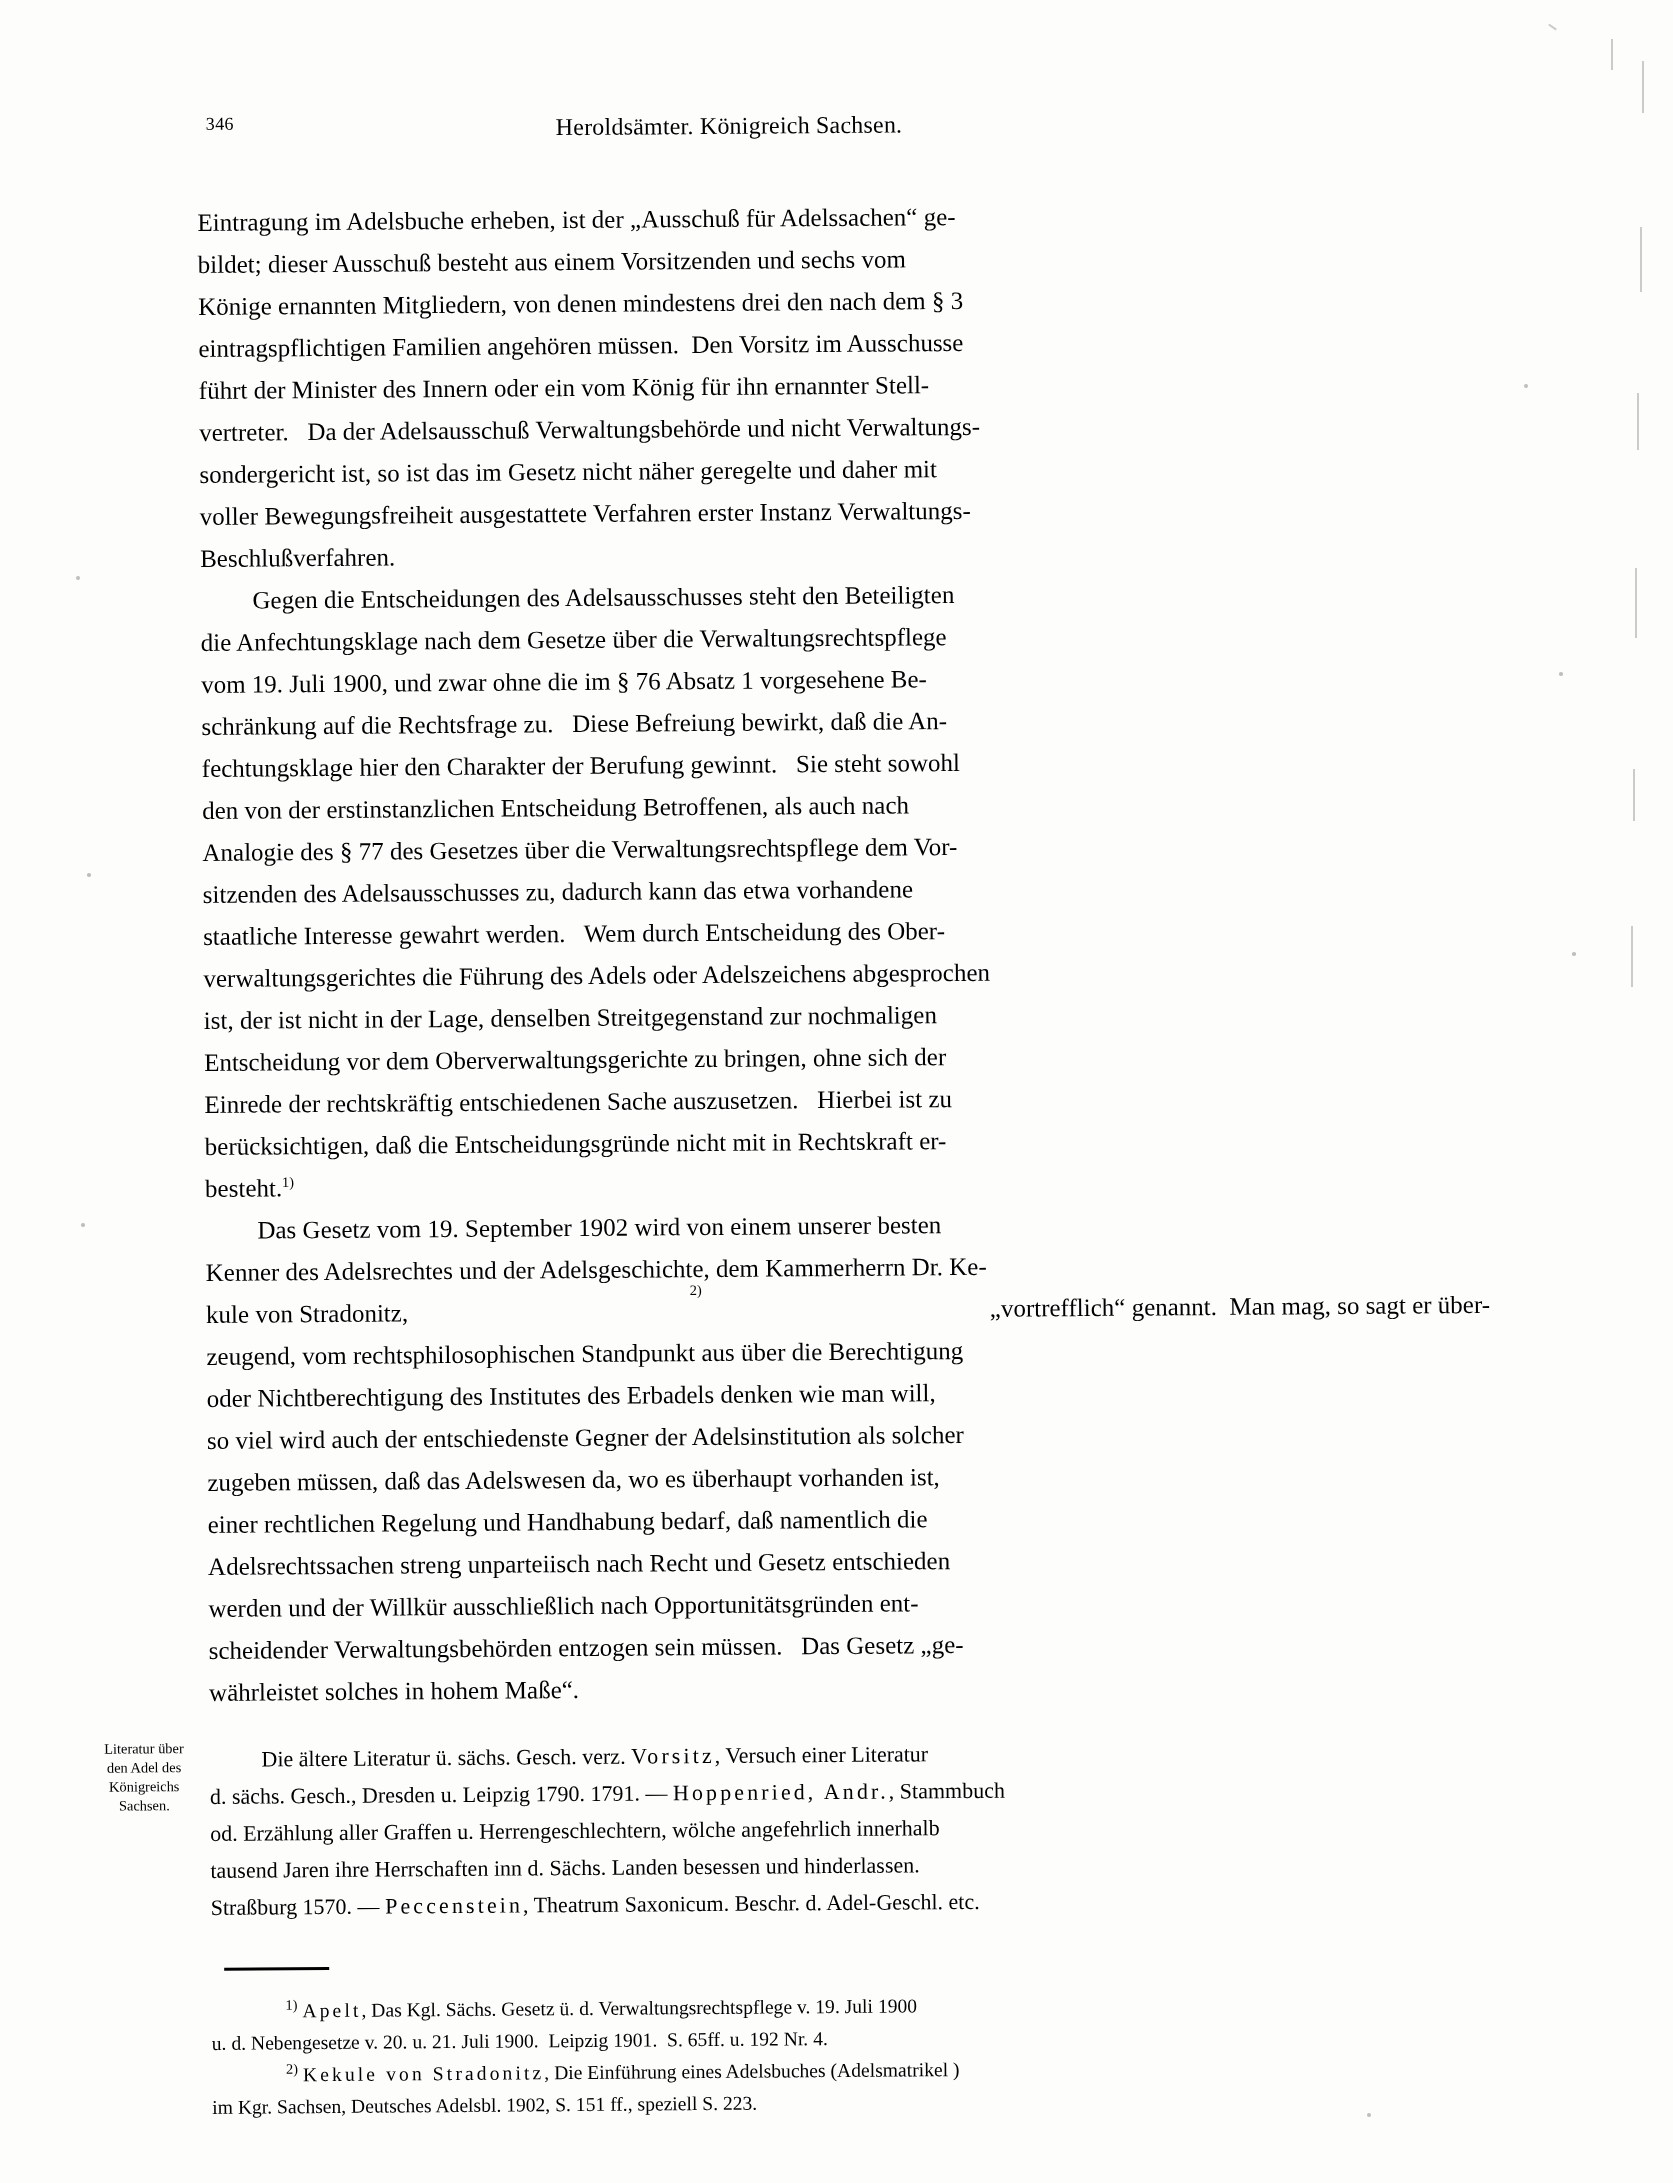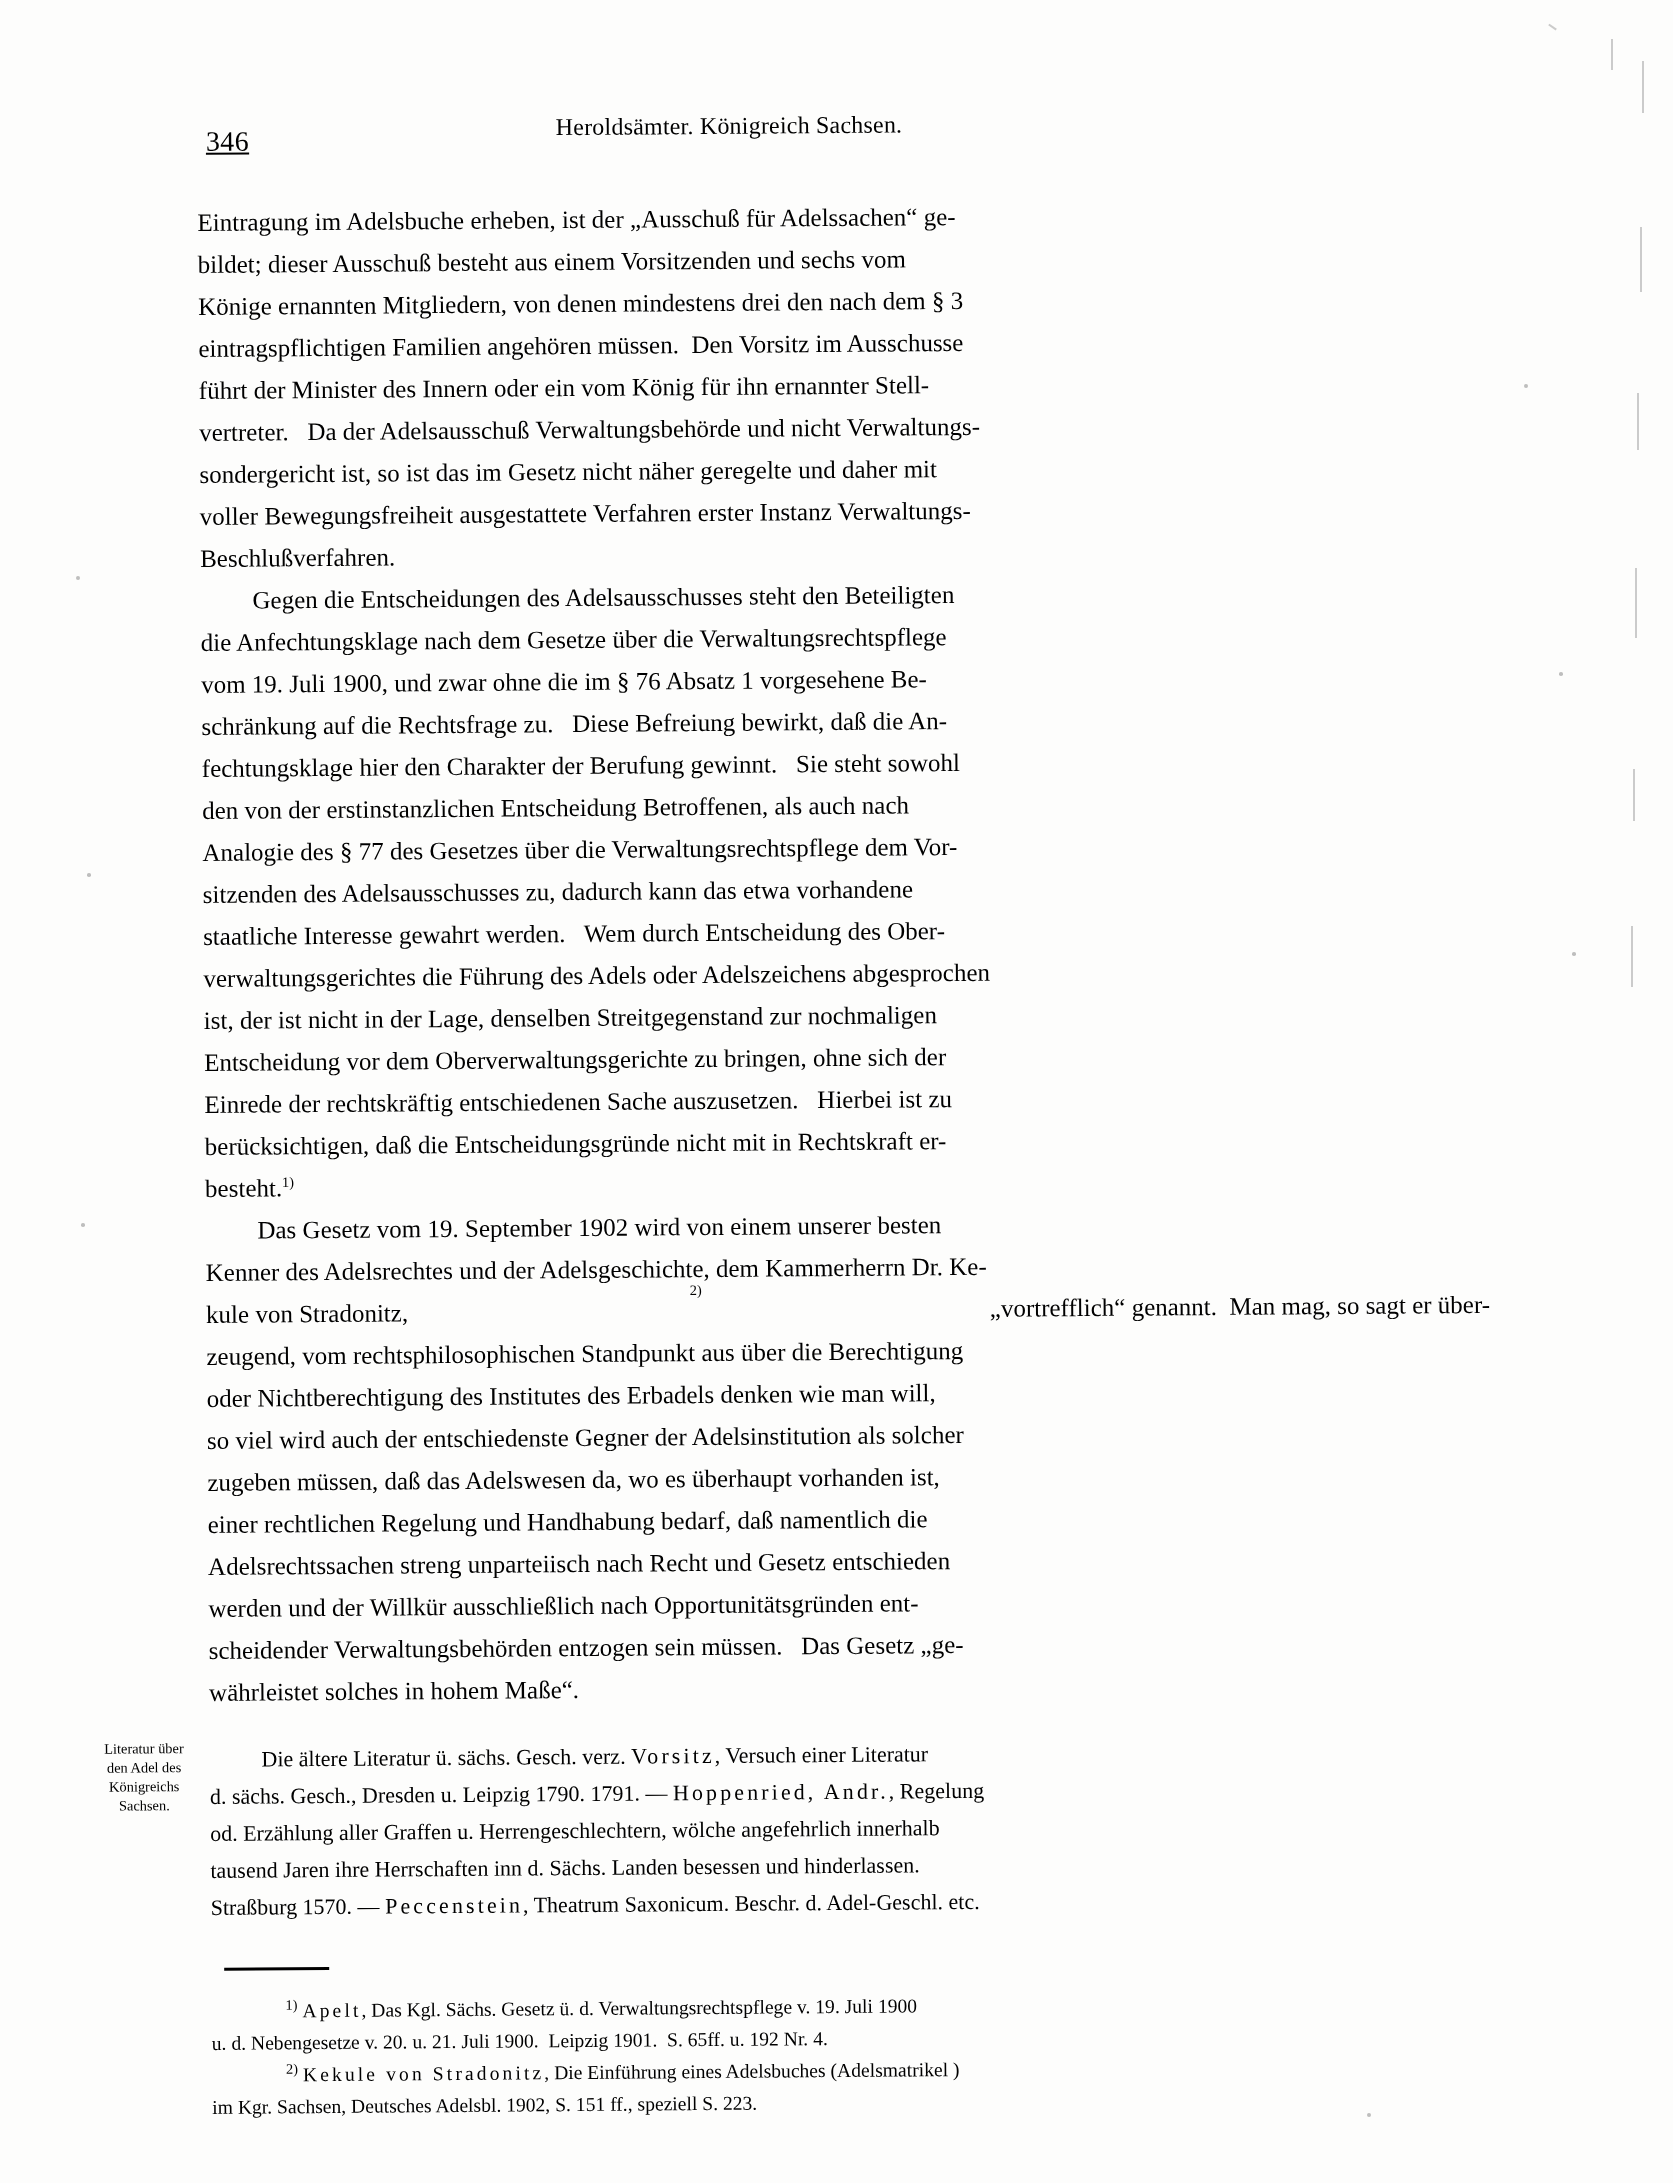--- a/index.html
+++ b/index.html
@@ -39,24 +39,23 @@
   .running-head {
     position: absolute;
     left: 188px;
     top: 109px;
     width: 1179px;
     height: 39px;
   }
   .folio {
     position: absolute;
     left: 26px;
-    top: 12px;
-    font-size: 28px;
+    top: 0;
+    font-size: 18px;
     letter-spacing: 0.4px;
-    text-decoration: underline;
   }
   .head-title {
     position: absolute;
     left: 376px;
     top: 2.6px;
     font-size: 24px;
     letter-spacing: 0.2px;
   }
 
   
@@ -281,21 +280,21 @@
     <div>den Adel des</div>
     <div>Königreichs</div>
     <div>Sachsen.</div>
   </div>
 
   <div class="lit">
     <span class="line j">
       <span><span class="indent-pad" style="padding-left:52px"></span><span>Die ältere Literatur ü. sächs. Gesch. verz. </span><span class="sp">Vorsitz</span><span>, Versuch einer Literatur</span></span>
     </span>
     <span class="line j">
-      <span><span>d. sächs. Gesch., Dresden u. Leipzig 1790. 1791. — </span><span class="sp">Hoppenried, Andr.</span><span>, Regelung</span></span>
+      <span><span>d. sächs. Gesch., Dresden u. Leipzig 1790. 1791. — </span><span class="sp">Hoppenried, Andr.</span><span>, Stammbuch</span></span>
     </span>
     <span class="line j">
         <span>od. Erzählung aller Graffen u. Herrengeschlechtern, wölche angefehrlich innerhalb</span>
       </span>
     <span class="line j">
         <span>tausend Jaren ihre Herrschaften inn d. Sächs. Landen besessen und hinderlassen.</span>
       </span>
     <span class="line j">
       <span><span>Straßburg 1570. — </span><span class="sp">Peccenstein</span><span>, Theatrum Saxonicum. Beschr. d. Adel-Geschl. etc.</span></span>
     </span>

